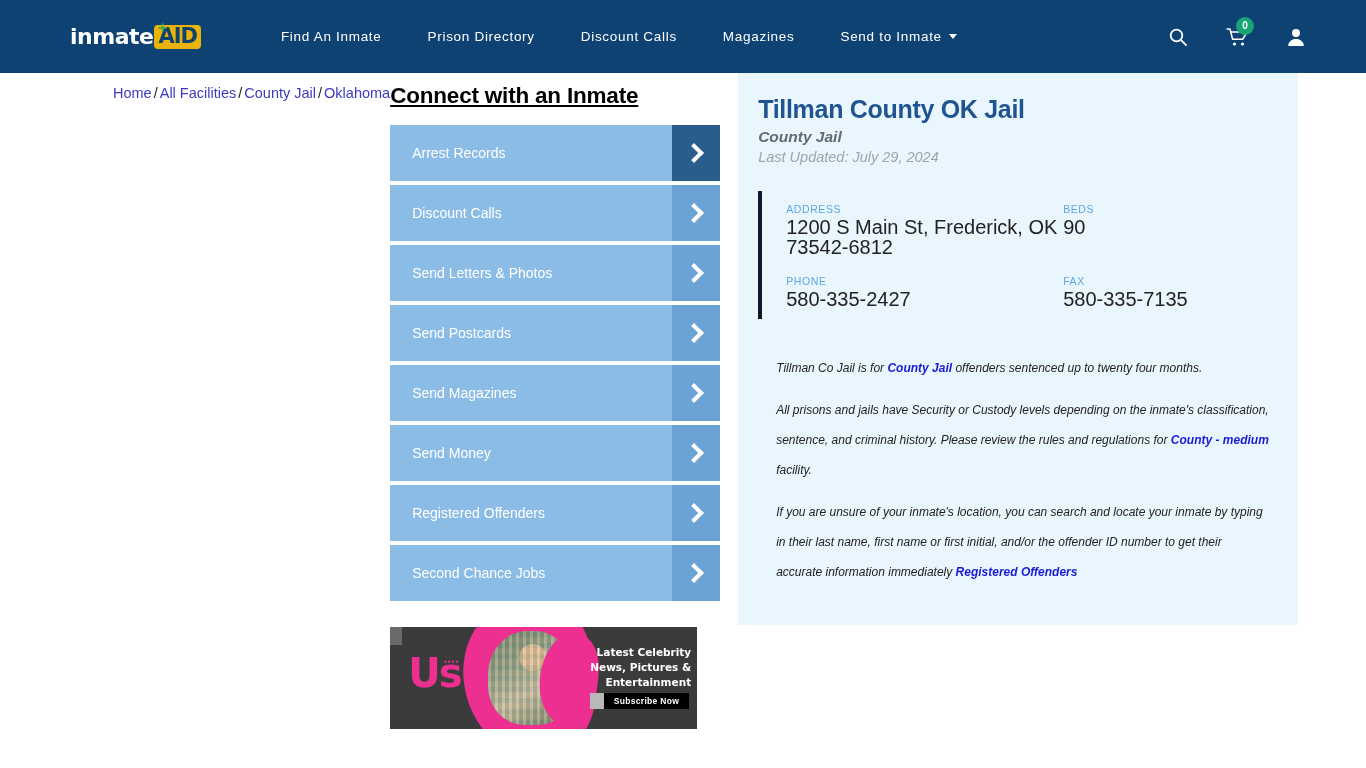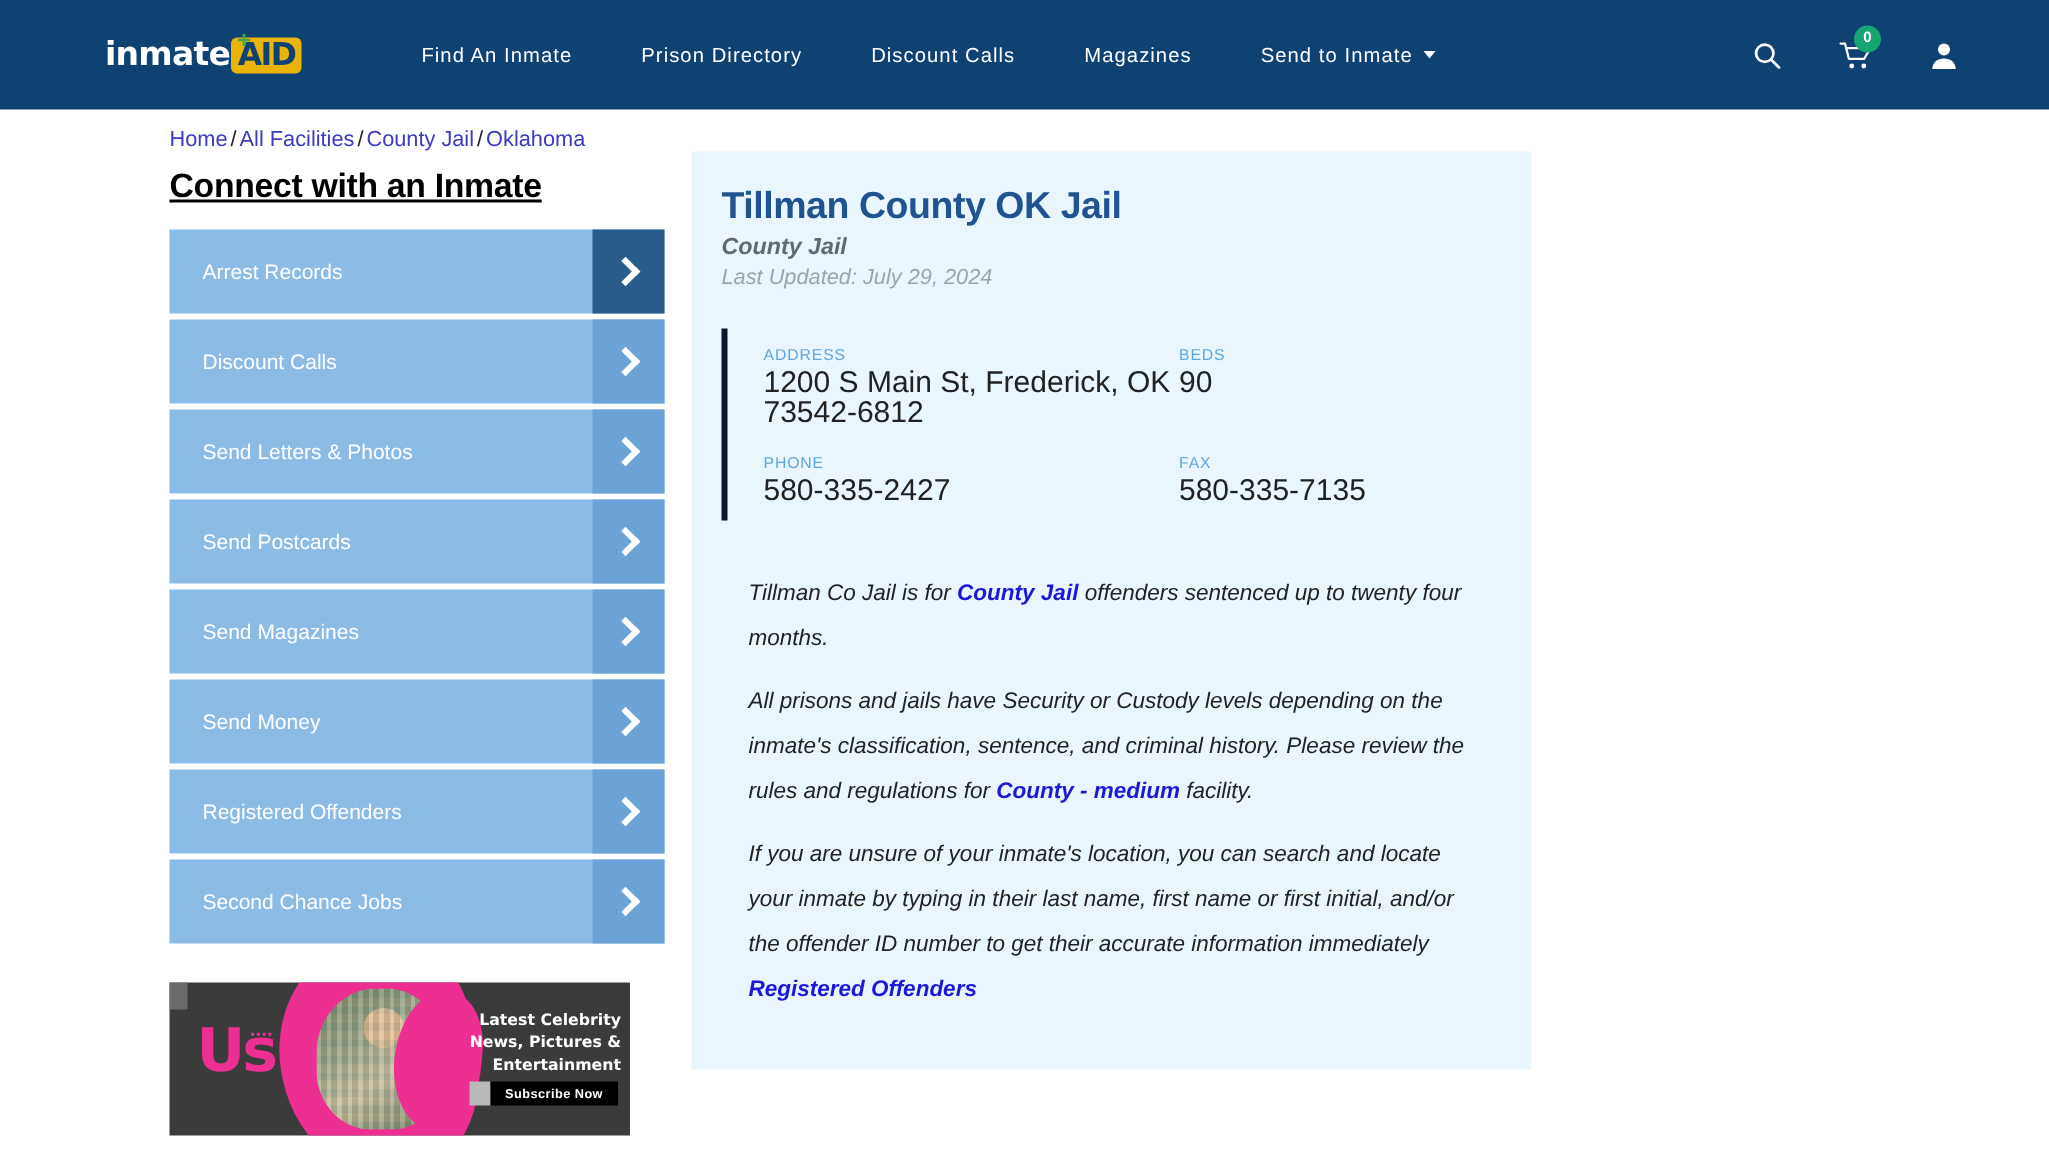--- a/index.html
+++ b/index.html
@@ -93,21 +93,21 @@
     font-weight: bold;
     width: 18px; height: 18px;
     border-radius: 50%;
     display: flex; align-items: center; justify-content: center;
   }
 
   
   .page {
     padding: 0 0 0 113px;
     display: flex;
-    flex-direction: column;
+    flex-direction: row;
     border-radius: 11px;
   }
   .breadcrumb {
     padding-top: 12px;
     font-size: 14.5px;
     color: #111111;
     white-space: nowrap;
   }
   .breadcrumb a { color: #3b3bbf; text-decoration: none; cursor: pointer; }
   .breadcrumb .sep { color: #222222; margin: 0 2px; }
@@ -272,21 +272,21 @@
   }
   .info-value {
     color: #222222;
     font-size: 20px;
     line-height: 20px;
   }
 
   .body-text { margin-top: 34px; padding-left: 18px; }
   .body-text p {
     color: #222222;
-    font-size: 15px;
+    font-size: 12px;
     font-style: italic;
     line-height: 30px;
     margin-bottom: 12px;
   }
   .body-text a {
     color: #1a1ad6;
     font-weight: bold;
     font-style: italic;
     text-decoration: none;
     cursor: pointer;

